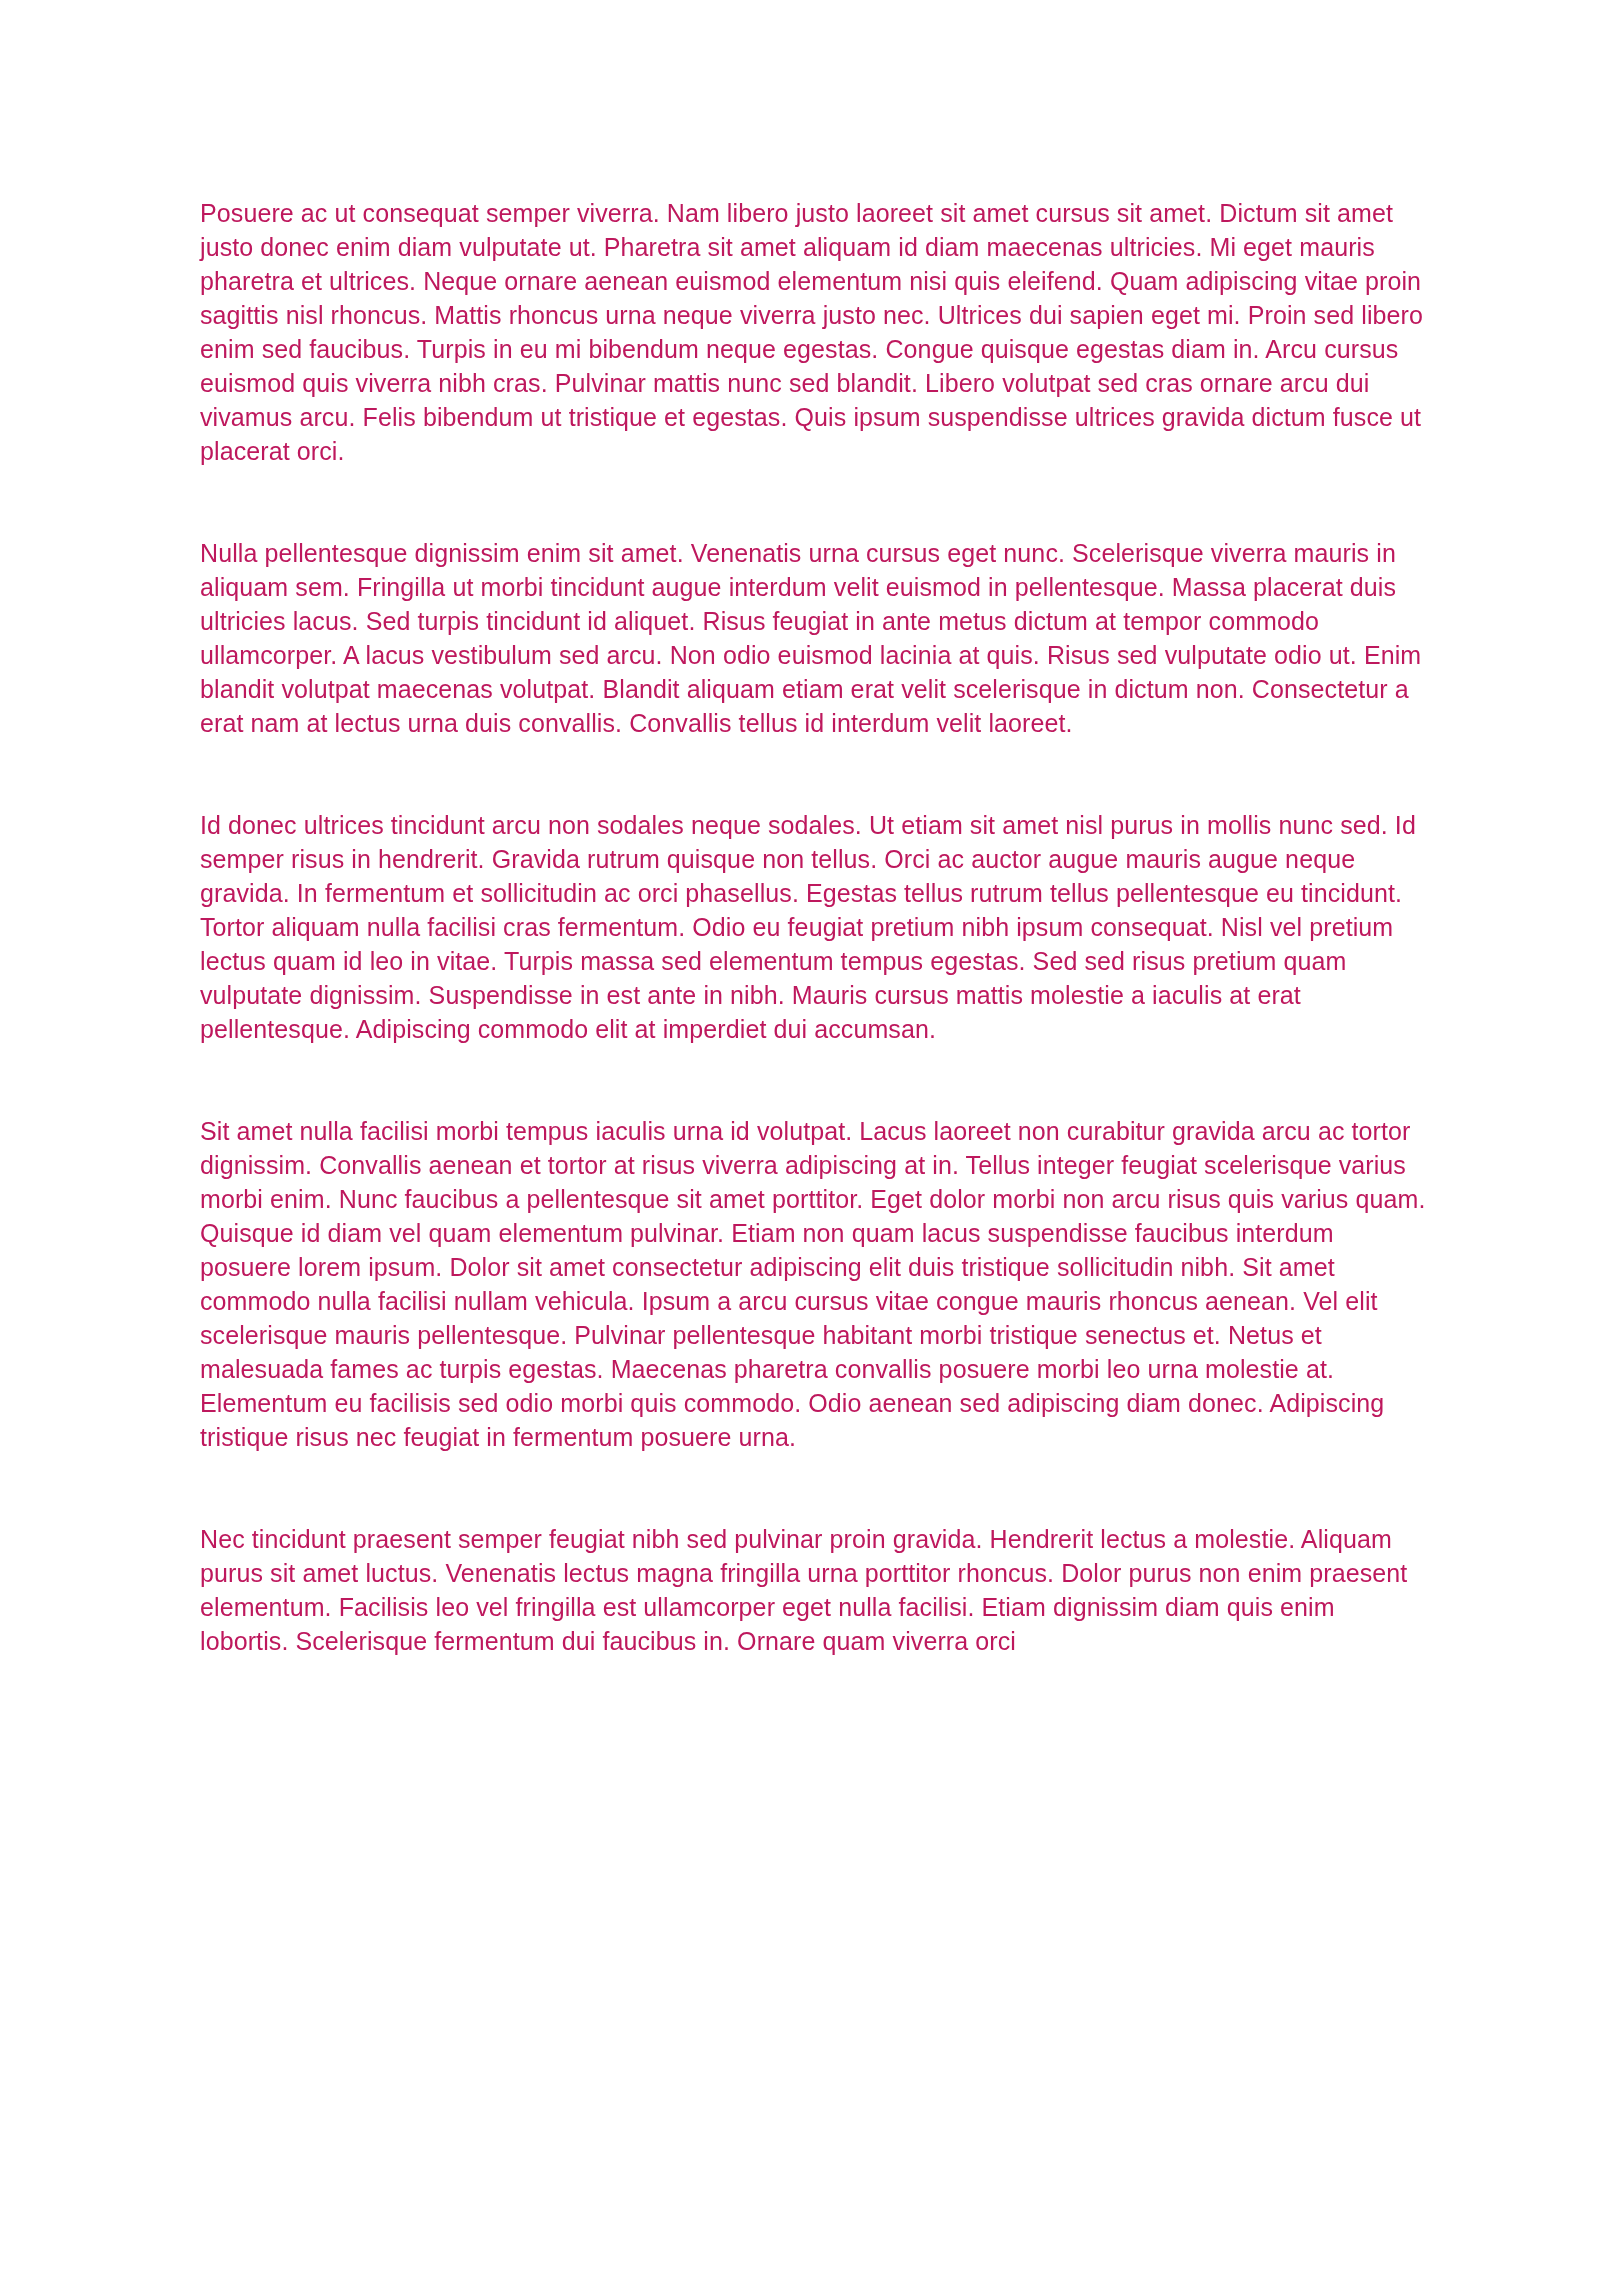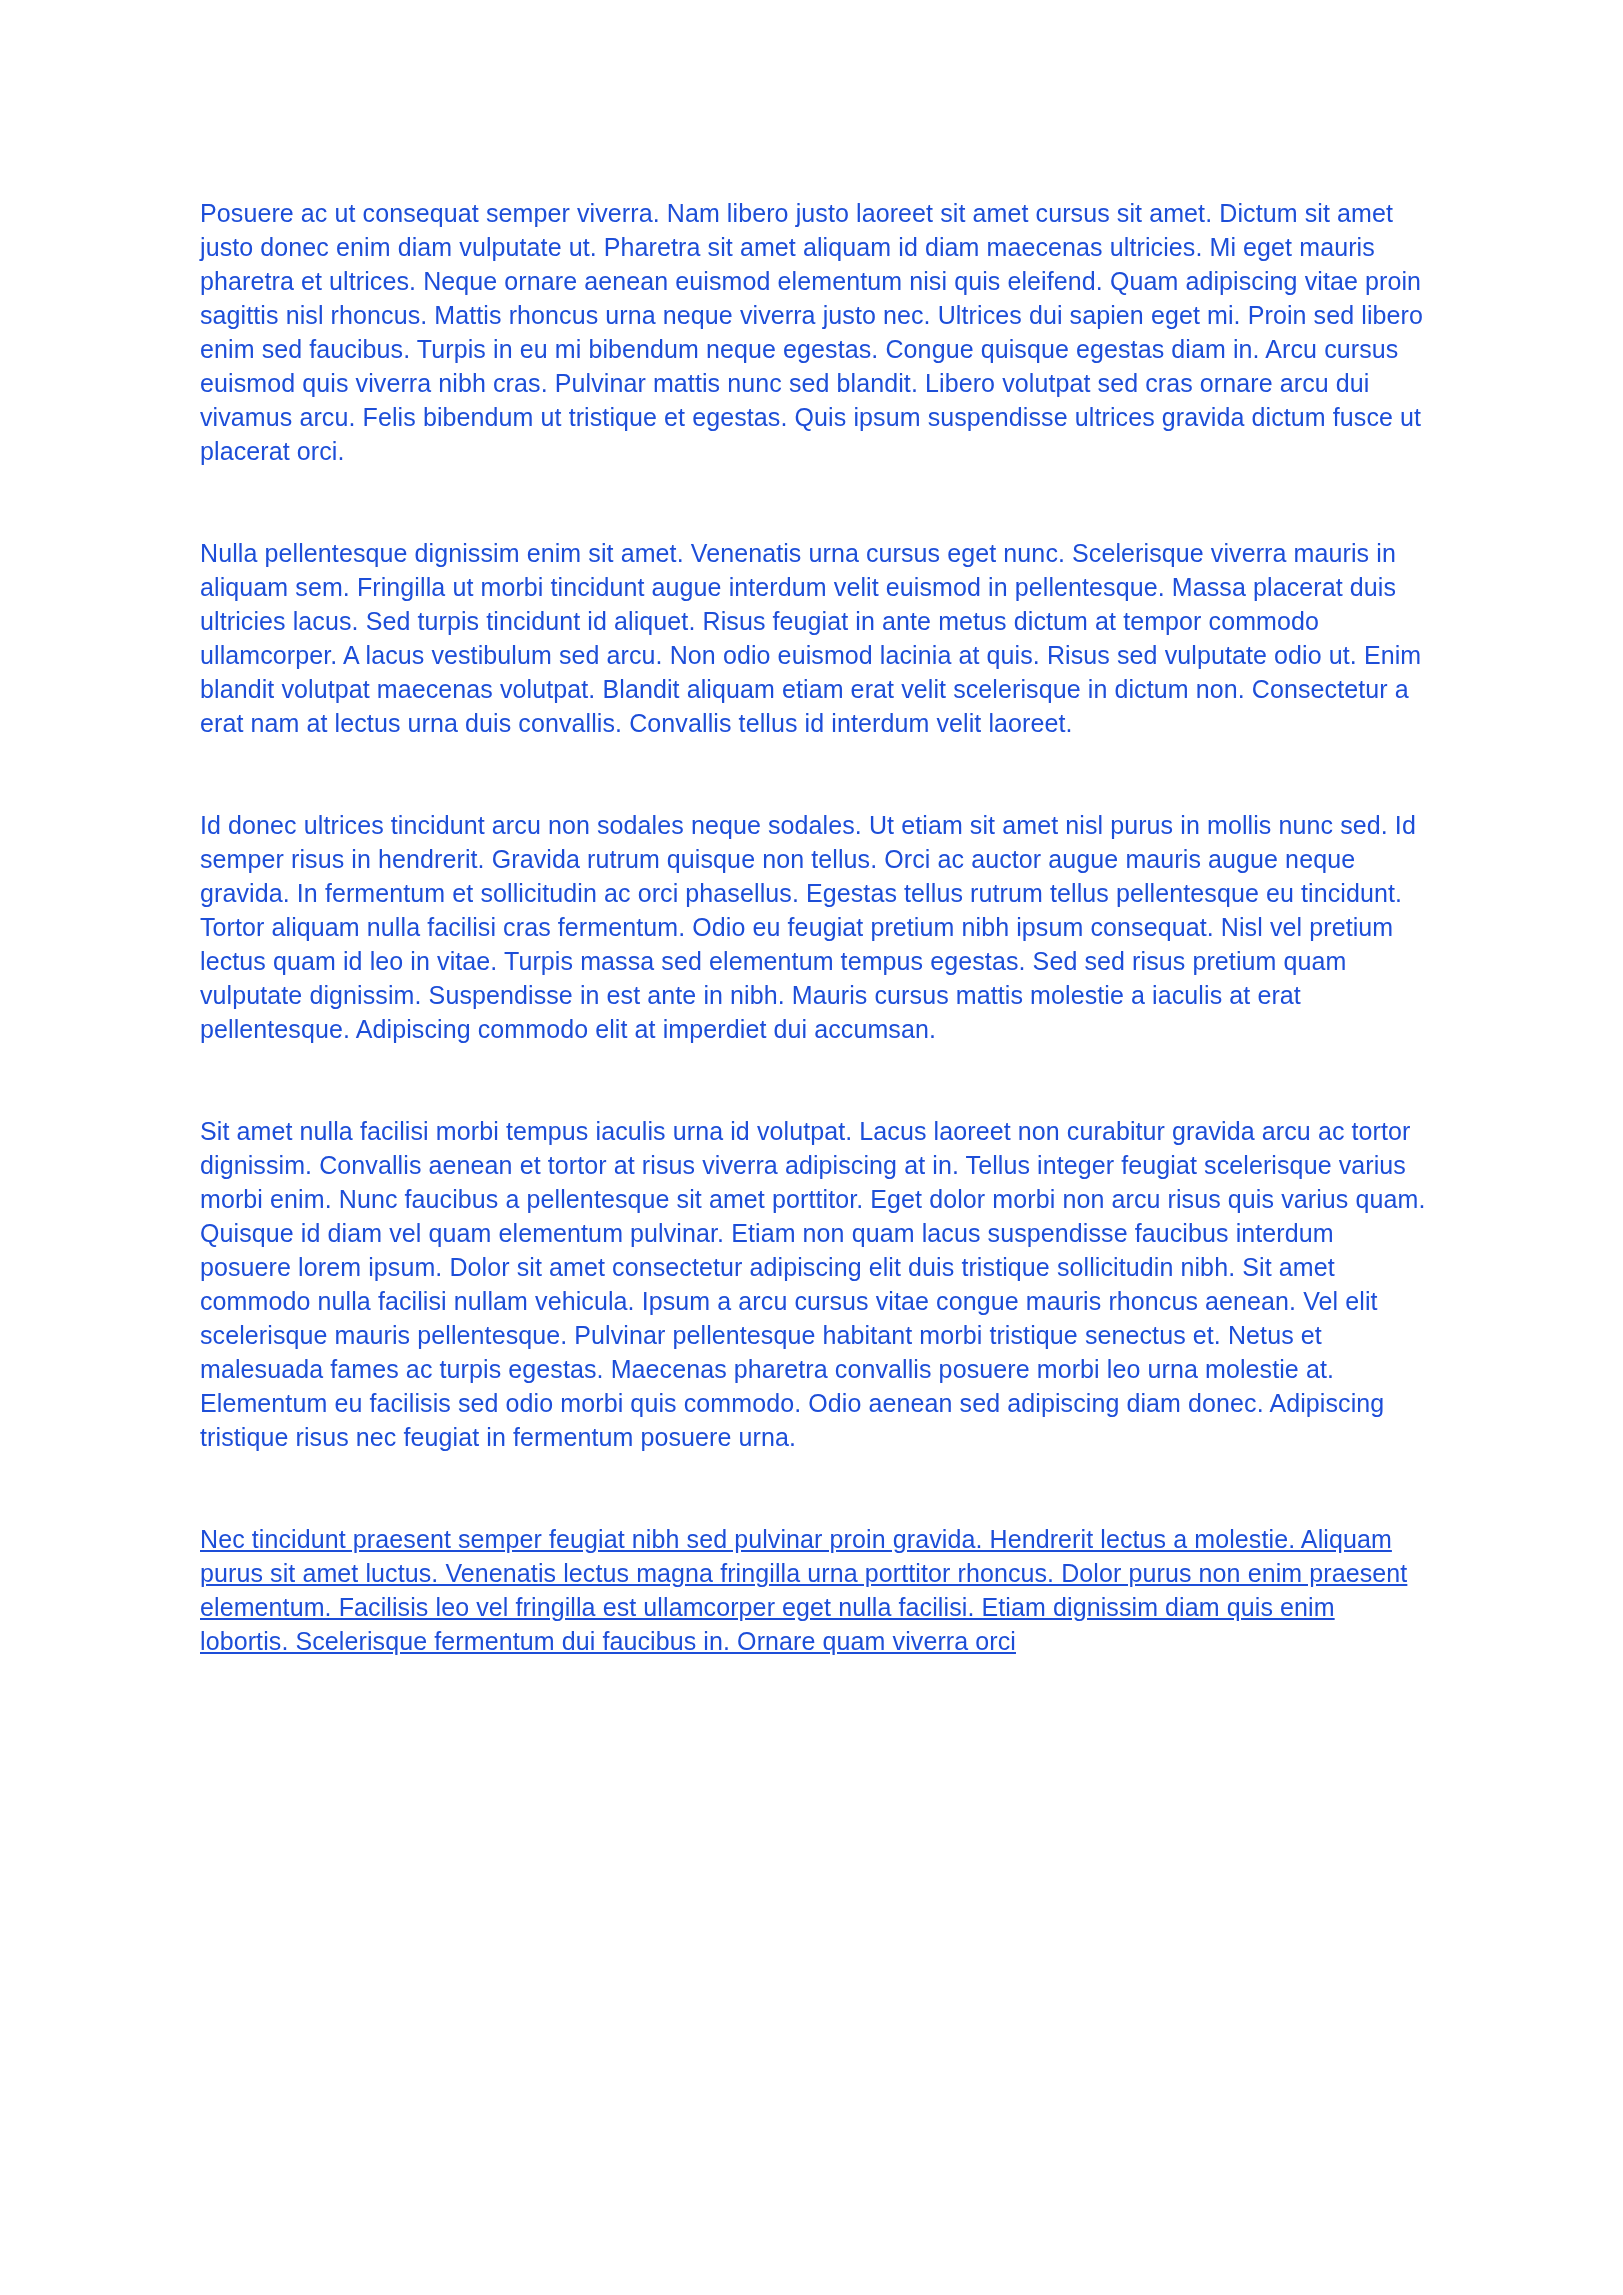--- a/index.html
+++ b/index.html
@@ -13,33 +13,32 @@
     height: 2295px;
     background: #ffffff;
     overflow: hidden;
     font-family: "Liberation Sans", "DejaVu Sans", sans-serif;
   }
   .content {
     position: absolute;
     top: 196px;
     left: 200px;
     right: 196px;
-    color: #1d4ed8;
+    color: #be185d;
     font-size: 25px;
     line-height: 34px;
     text-align: left;
     letter-spacing: 0.1px;
   }
   .content p {
     margin: 0 0 68px 0;
     padding: 0;
   }
   .content p:last-child {
     margin-bottom: 0;
-    text-decoration: underline;
   }
 </style>
 </head>
 <body>
 
 <div class="page">
   <div class="content">
     <p>Posuere ac ut consequat semper viverra. Nam libero justo laoreet sit amet cursus sit amet. Dictum sit amet justo donec enim diam vulputate ut. Pharetra sit amet aliquam id diam maecenas ultricies. Mi eget mauris pharetra et ultrices. Neque ornare aenean euismod elementum nisi quis eleifend. Quam adipiscing vitae proin sagittis nisl rhoncus. Mattis rhoncus urna neque viverra justo nec. Ultrices dui sapien eget mi. Proin sed libero enim sed faucibus. Turpis in eu mi bibendum neque egestas. Congue quisque egestas diam in. Arcu cursus euismod quis viverra nibh cras. Pulvinar mattis nunc sed blandit. Libero volutpat sed cras ornare arcu dui vivamus arcu. Felis bibendum ut tristique et egestas. Quis ipsum suspendisse ultrices gravida dictum fusce ut placerat orci.</p>
     <p>Nulla pellentesque dignissim enim sit amet. Venenatis urna cursus eget nunc. Scelerisque viverra mauris in aliquam sem. Fringilla ut morbi tincidunt augue interdum velit euismod in pellentesque. Massa placerat duis ultricies lacus. Sed turpis tincidunt id aliquet. Risus feugiat in ante metus dictum at tempor commodo ullamcorper. A lacus vestibulum sed arcu. Non odio euismod lacinia at quis. Risus sed vulputate odio ut. Enim blandit volutpat maecenas volutpat. Blandit aliquam etiam erat velit scelerisque in dictum non. Consectetur a erat nam at lectus urna duis convallis. Convallis tellus id interdum velit laoreet.</p>
     <p>Id donec ultrices tincidunt arcu non sodales neque sodales. Ut etiam sit amet nisl purus in mollis nunc sed. Id semper risus in hendrerit. Gravida rutrum quisque non tellus. Orci ac auctor augue mauris augue neque gravida. In fermentum et sollicitudin ac orci phasellus. Egestas tellus rutrum tellus pellentesque eu tincidunt. Tortor aliquam nulla facilisi cras fermentum. Odio eu feugiat pretium nibh ipsum consequat. Nisl vel pretium lectus quam id leo in vitae. Turpis massa sed elementum tempus egestas. Sed sed risus pretium quam vulputate dignissim. Suspendisse in est ante in nibh. Mauris cursus mattis molestie a iaculis at erat pellentesque. Adipiscing commodo elit at imperdiet dui accumsan.</p>

